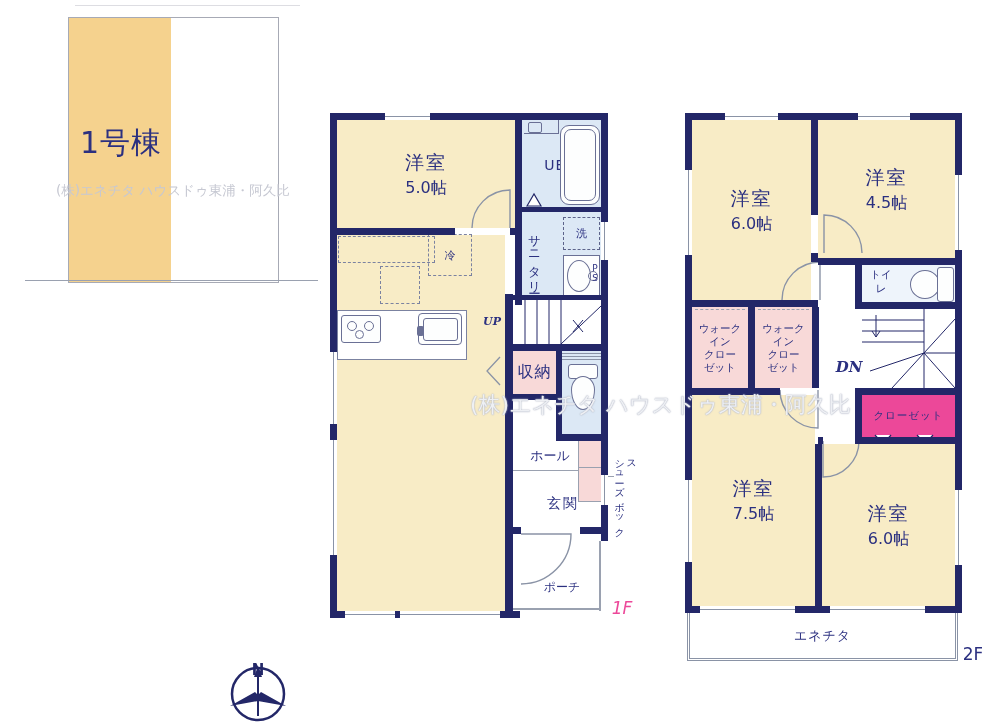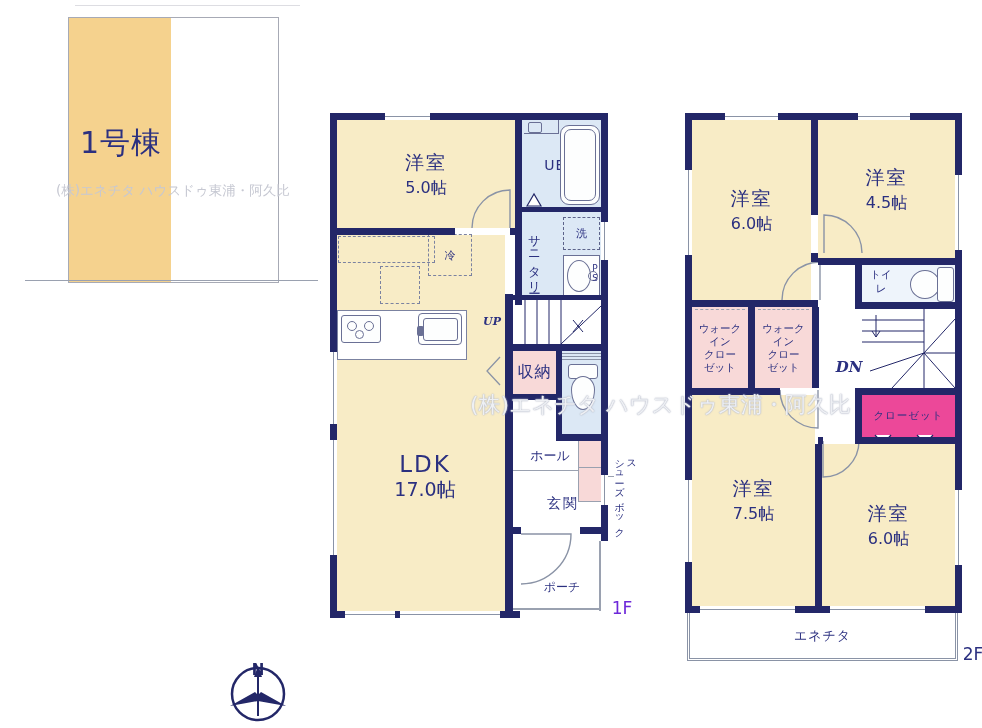--- a/index.html
+++ b/index.html
@@ -48,24 +48,20 @@
       <div class="rname">洋室</div>
       <div class="rsize">5.0帖</div>
     </div>
     <div class="room" style="left:7px;top:122px;width:168px;height:376px;background:#f8ecc6;"></div>
     <div class="abs" style="left:192px;top:7px;width:79px;height:87px;background:#dce8f5;"></div>
     <div class="abs" style="left:192px;top:99px;width:79px;height:88px;background:#dce8f5;"></div>
     <div class="abs" style="left:183px;top:187px;width:88px;height:44px;background:#fff;"></div>
     <div class="abs" style="left:183px;top:238px;width:43px;height:43px;background:#f8d9d8;"></div>
     <div class="abs" style="left:232px;top:238px;width:39px;height:83px;background:#dce8f5;"></div>
 
-    <div class="room" style="left:40px;top:338px;width:110px;height:52px;background:transparent;">
-      <div style="font-size:23px;letter-spacing:2px;font-weight:500;">LDK</div>
-      <div style="font-size:19px;">17.0帖</div>
-    </div>
 
     <div class="abs" style="left:7px;top:197px;width:128px;height:48px;background:#fff;border:1px solid #7b82a0;"></div>
     <div class="fixture" style="left:11px;top:202px;width:38px;height:26px;border-radius:3px;">
       <div class="abs" style="left:5px;top:5px;width:8px;height:8px;border:1px solid #6a7095;border-radius:50%;"></div>
       <div class="abs" style="left:22px;top:5px;width:8px;height:8px;border:1px solid #6a7095;border-radius:50%;"></div>
       <div class="abs" style="left:13px;top:14px;width:7px;height:7px;border:1px solid #6a7095;border-radius:50%;"></div>
     </div>
     <div class="fixture" style="left:88px;top:200px;width:42px;height:30px;border-radius:4px;">
       <div class="abs" style="left:4px;top:4px;width:33px;height:21px;border:1px solid #6a7095;border-radius:3px;"></div>
       <div class="abs" style="left:-2px;top:12px;width:7px;height:10px;background:#6a7095;border-radius:2px;"></div>
@@ -173,21 +169,21 @@
 
     <div class="winh" style="left:55px;top:0;width:45px;"></div>
     <div class="winh" style="left:15px;top:498px;width:50px;"></div>
     <div class="winh" style="left:70px;top:498px;width:100px;"></div>
     <div class="winv" style="left:0;top:239px;height:72px;"></div>
     <div class="winv" style="left:0;top:327px;height:115px;"></div>
     <div class="winv" style="left:271px;top:109px;height:38px;"></div>
     <div class="winv" style="left:271px;top:362px;height:30px;"></div>
   </div>
 
-  <div class="small-label" style="left:608px;top:598px;width:28px;height:20px;font-size:17px;color:#6d28d9;">
+  <div class="small-label" style="left:608px;top:598px;width:28px;height:20px;font-size:17px;color:#ec4899;font-style:italic;">
     <span>1F</span>
   </div>
 
   <div class="plan" style="left:685px;top:113px;width:277px;height:500px;">
 
     <div class="room" style="left:7px;top:7px;width:119px;height:180px;background:#f8ecc6;">
       <div class="rname">洋室</div>
       <div class="rsize">6.0帖</div>
     </div>
     <div class="room" style="left:133px;top:7px;width:137px;height:138px;background:#f8ecc6;">

